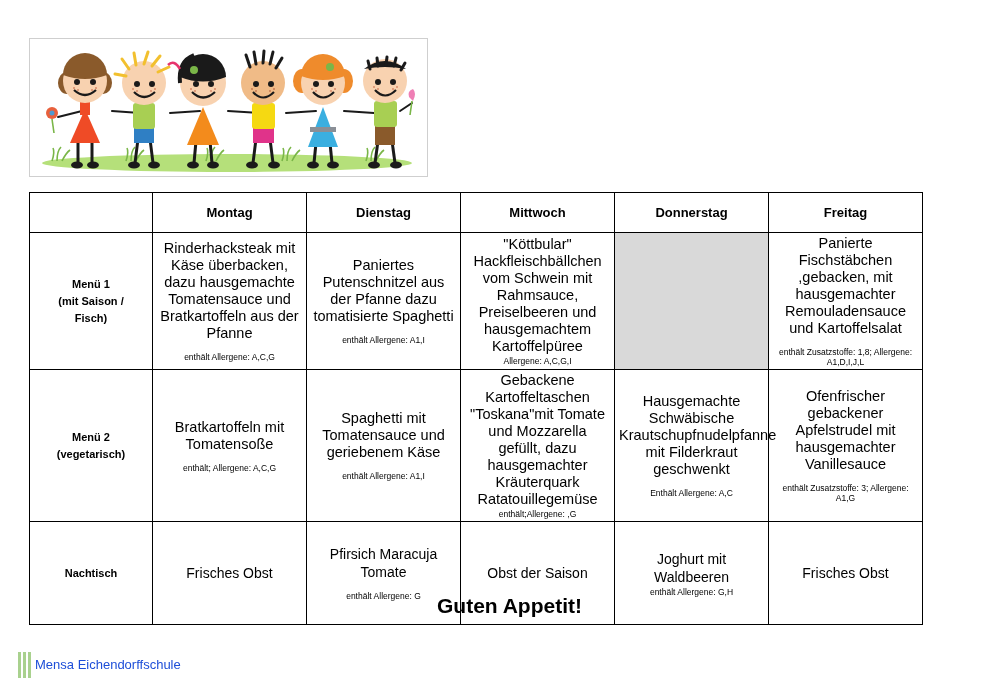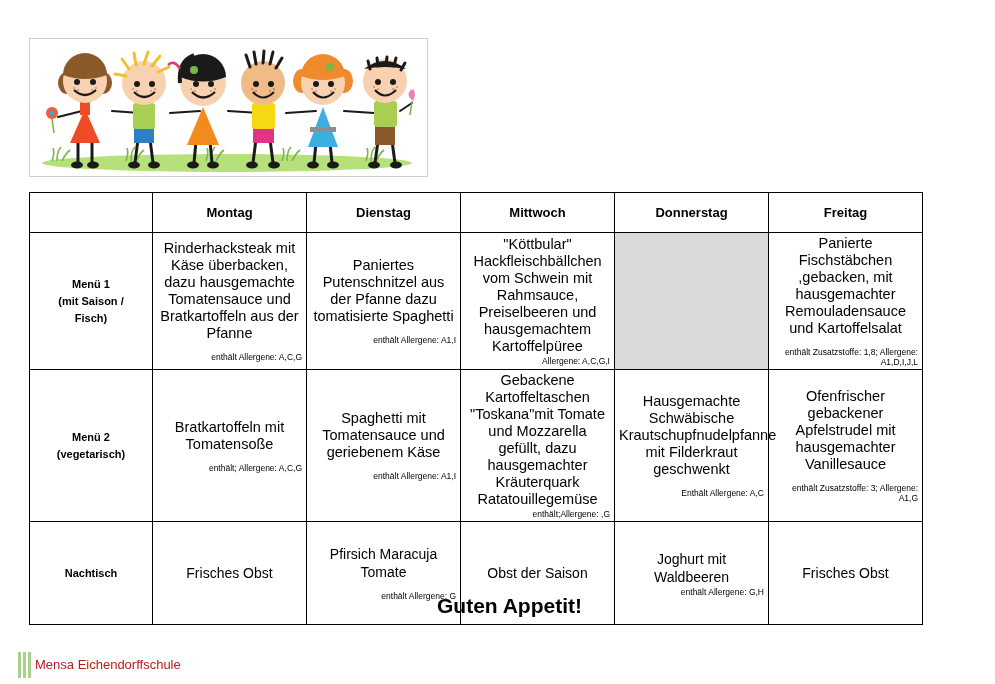--- a/index.html
+++ b/index.html
@@ -106,21 +106,20 @@
   .dish-dessert {
     font-size: 14px;
     line-height: 18px;
     font-weight: normal;
   }
   .allergen {
     font-size: 8.5px;
     line-height: 10px;
     margin-top: 10px;
     font-weight: normal;
-    text-align: right;
   }
   .allergen.tight { margin-top: 1px; }
   .allergen.gap-sm { }
   .cell-empty {
     background: #d9d9d9;
   }
 
   
   .appetit {
     position: absolute;
@@ -148,21 +147,21 @@
   }
   .footer-bars i {
     display: block;
     width: 3px;
     height: 26px;
     background: #a9d18e;
   }
   .footer-text {
     font-size: 13px;
     line-height: 16px;
-    color: #b91c1c;
+    color: #1d4ed8;
   }
 </style>
 </head>
 <body>
 
 <div class="header-wrap">
 
   <div class="clipart">
     <svg width="395" height="135" viewBox="0 0 395 135" xmlns="http://www.w3.org/2000/svg">
       <rect x="0" y="0" width="395" height="135" fill="#ffffff"></rect>

